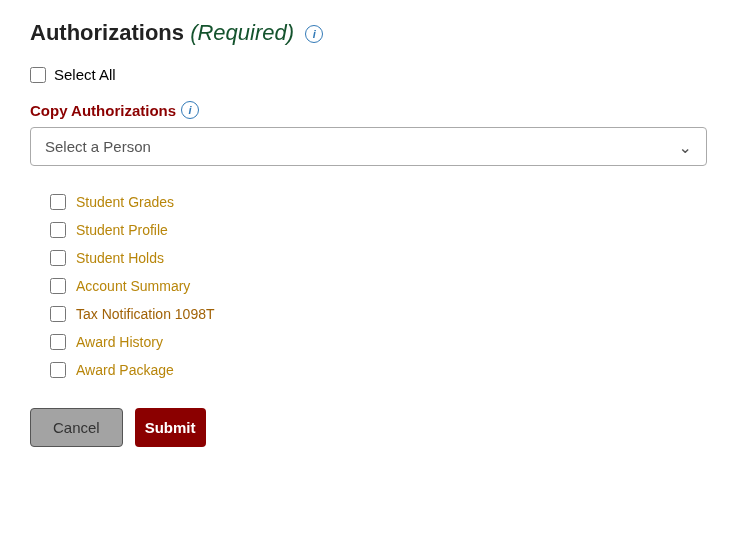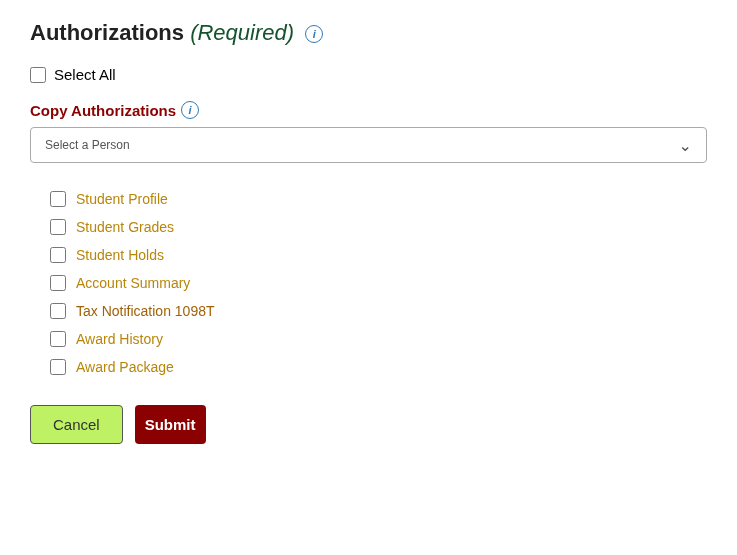--- a/index.html
+++ b/index.html
@@ -83,21 +83,21 @@
       position: relative;
       width: 100%;
       border: 1px solid #aaa;
       border-radius: 4px;
       background: #fff;
     }
 
     .select-person-wrapper select {
       width: 100%;
       padding: 10px 14px;
-      font-size: 12px;
+      font-size: 15px;
       color: #555;
       border: none;
       outline: none;
       background: transparent;
       appearance: none;
       -webkit-appearance: none;
       cursor: pointer;
       border-radius: 4px;
     }
 
@@ -145,21 +145,21 @@
     .buttons-row {
       display: flex;
       gap: 12px;
       margin-top: 30px;
     }
 
     .btn-cancel {
       padding: 10px 22px;
       font-size: 15px;
       border: 1.5px solid #555;
-      background: #bef264;
+      background: #a3a3a3;
       color: #333;
       border-radius: 4px;
       cursor: pointer;
       font-weight: normal;
     }
 
     .btn-submit {
       padding: 10px 10px;
       font-size: 15px;
       border: none;
@@ -195,27 +195,27 @@
       <select>
         <option value="">Select a Person</option>
       </select>
       <span class="chevron-icon">⌄</span>
     </div>
   </div>
 
   <div class="checkboxes-list">
 
     <div class="checkbox-item">
+      <input type="checkbox" id="cb-student-grades" style="">
+      <label class="checkbox-label label-yellow" for="cb-student-grades">Student Grades</label>
+    </div>
+
+    <div class="checkbox-item">
       <input type="checkbox" id="cb-student-profile" style="">
       <label class="checkbox-label label-yellow" for="cb-student-profile">Student Profile</label>
-    </div>
-
-    <div class="checkbox-item">
-      <input type="checkbox" id="cb-student-grades" style="">
-      <label class="checkbox-label label-yellow" for="cb-student-grades">Student Grades</label>
     </div>
 
     <div class="checkbox-item">
       <input type="checkbox" id="cb-student-holds" style="">
       <label class="checkbox-label label-yellow" for="cb-student-holds">Student Holds</label>
     </div>
 
     <div class="checkbox-item">
       <input type="checkbox" id="cb-account-summary" style="">
       <label class="checkbox-label label-yellow" for="cb-account-summary">Account Summary</label>

